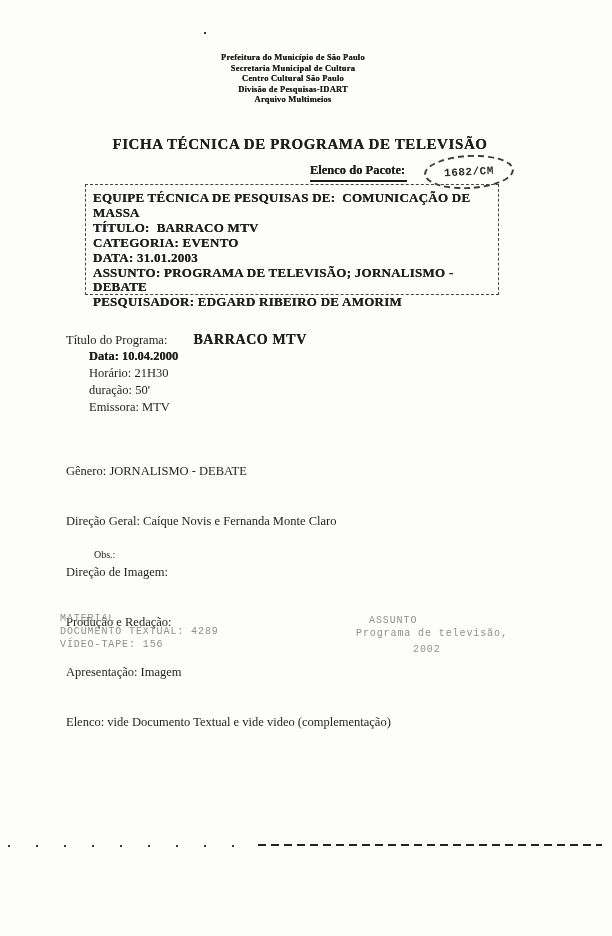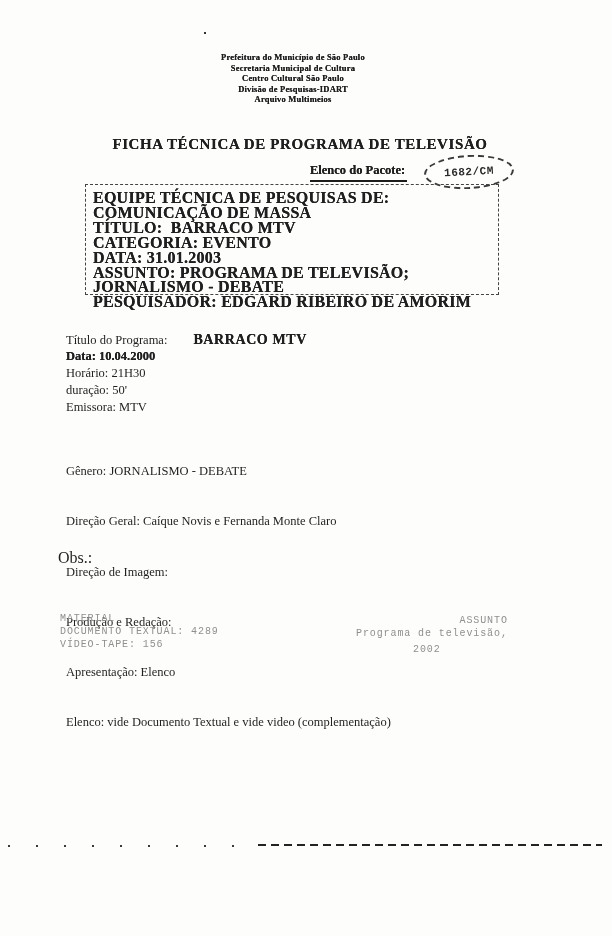--- a/index.html
+++ b/index.html
@@ -50,53 +50,53 @@
     background:rgba(255,255,255,0.6);
   }
 
   
   .research-box{
     position:absolute;left:85px;top:184px;width:398px;height:97px;
     border:1px dashed #444;
     padding:6px 7px;
   }
   .research-box .ln{
-    font-weight:bold;font-size:16px;line-height:14.9px;
+    font-weight:bold;font-size:13px;line-height:14.9px;
     letter-spacing:0.25px;white-space:pre-wrap;
     text-shadow:0 0 0.5px #1a1a1a;
   }
 
   
   .program{position:absolute;left:66px;top:332px;}
   .program-title-row{display:flex;align-items:center;}
   .program-title-label{font-size:12.5px;}
   .program-title-value{font-weight:bold;font-size:14px;margin-left:26px;letter-spacing:0.6px;text-shadow:0 0 0.5px #1a1a1a;}
-  .program .ln{font-size:12.5px;line-height:17px;}
+  .program .ln{font-size:12.5px;line-height:17px;margin-left:23px;}
   .program .ln.semibold{font-weight:600;text-shadow:0 0 0.4px #222;}
   .program .ln:first-of-type{margin-top:3px;}
 
   
   .credits{position:absolute;left:66px;top:430px;}
   .credits .ln{font-size:12.5px;line-height:17.3px;margin-top:33px;}
 
   
   .obs{position:absolute;left:58px;top:549px;display:flex;}
-  .obs-label{font-size:16px;margin-right:9px;}
+  .obs-label{font-size:10px;margin-right:9px;margin-left:36px;}
   .obs-lines .ln{font-weight:bold;font-size:10.5px;line-height:15px;text-shadow:0 0 0.4px #222;}
   .obs-lines .ln + .ln{margin-left:6px;}
 
   
   .mono{
     font-family:"Liberation Mono","DejaVu Sans Mono",monospace;
     font-size:10px;line-height:13px;letter-spacing:0.9px;
     color:#8f8f8f;
   }
   .archive-left{position:absolute;left:60px;top:612px;}
   .archive-right{position:absolute;left:356px;top:614px;}
-  .archive-right .hdr{margin-left:13px;text-align:right;}
+  .archive-right .hdr{margin-left:13px;}
   .archive-right .yr{margin-left:57px;margin-top:3px;}
 
   
   .dash-left{
     position:absolute;left:8px;top:845px;width:250px;height:2px;
     background:repeating-linear-gradient(90deg,#3a3a3a 0 2px,transparent 2px 28px);
   }
   .dash-right{
     position:absolute;left:258px;top:844px;width:344px;height:2px;
     background:repeating-linear-gradient(90deg,#232323 0 8px,transparent 8px 13px);
@@ -140,21 +140,21 @@
     <div class="ln">Horário: 21H30</div>
     <div class="ln">duração: 50'</div>
     <div class="ln">Emissora: MTV</div>
   </div>
 
   <div class="credits">
     <div class="ln">Gênero: JORNALISMO - DEBATE</div>
     <div class="ln">Direção Geral: Caíque Novis e Fernanda Monte Claro</div>
     <div class="ln">Direção de Imagem:</div>
     <div class="ln">Produção e Redação:</div>
-    <div class="ln">Apresentação: Elenco</div>
+    <div class="ln">Apresentação: Imagem</div>
     <div class="ln">Elenco: vide Documento Textual e vide video (complementação)</div>
   </div>
 
   <div class="obs">
     <span class="obs-label">Obs.:</span>
   </div>
 
   <div class="archive-left mono">
     <div>MATERIAL</div>
     <div>DOCUMENTO TEXTUAL: 4289</div>

